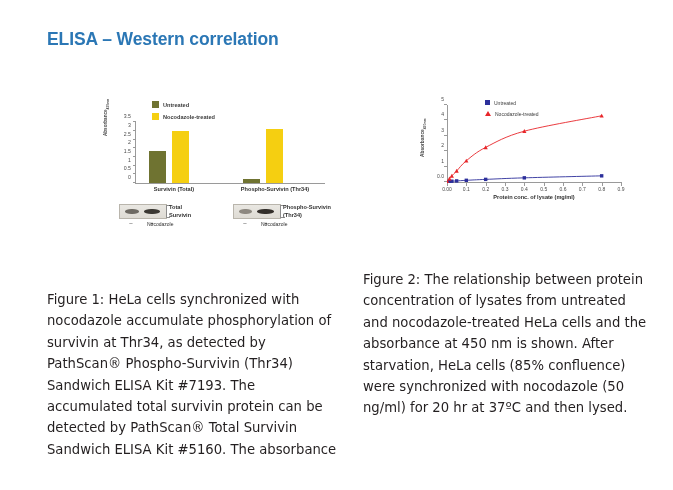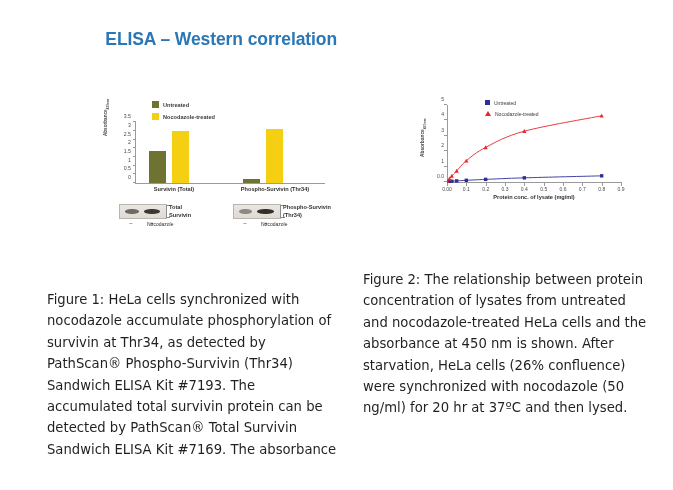--- a/index.html
+++ b/index.html
@@ -13,21 +13,21 @@
   
   .col{position:absolute;top:0;width:300px;height:490px;}
   .col-left{left:47px;}
   .col-right{left:363px;}
 
   
   .heading{
     position:absolute;top:28px;left:0;width:290px;
     font-family:"Liberation Sans", sans-serif;
     font-size:17.5px;font-weight:bold;color:#2b77b5;
-    line-height:1.28;letter-spacing:-0.1px;text-align:right;
+    line-height:1.28;letter-spacing:-0.1px;
   }
 
   
   .caption{
     position:absolute;left:0;width:290px;
     font-family:"DejaVu Sans", sans-serif;
     font-size:13.2px;color:#231f20;line-height:1.62;
   }
   .cap-left{top:289px;}
   .cap-right{top:269px;}
@@ -212,21 +212,21 @@
             <span>Phospho-Survivin</span><br><span>(Thr34)</span>
           </div>
           <div class="blot-lane" style="left:12px">–</div>
           <div class="blot-lane" style="left:33px">+</div>
           <div class="blot-treat">Nocodazole</div>
         </div>
 
       </div>
     </div>
 
-    <div class="caption cap-left">Figure 1: HeLa cells synchronized with nocodazole accumulate phosphorylation of survivin at Thr34, as detected by PathScan® Phospho-Survivin (Thr34) Sandwich ELISA Kit #7193. The accumulated total survivin protein can be detected by PathScan® Total Survivin Sandwich ELISA Kit #7169. The absorbance</div>
+    <div class="caption cap-left">Figure 1: HeLa cells synchronized with nocodazole accumulate phosphorylation of survivin at Thr34, as detected by PathScan® Phospho-Survivin (Thr34) Sandwich ELISA Kit #7193. The accumulated total survivin protein can be detected by PathScan® Total Survivin Sandwich ELISA Kit #5160. The absorbance</div>
   </div>
 
   <div class="col col-right">
 
 
     <div class="fig2">
 
       <div class="ln-legend">
         <div class="ln-lgrow">
           <span class="ln-mk sq"></span>
@@ -300,16 +300,16 @@
               <polygon points="38.67,40.25 36.57,44.13 40.77,44.13" fill="#e8262a"></polygon>
               <polygon points="77.33,24.08 75.23,27.97 79.43,27.97" fill="#e8262a"></polygon>
               <polygon points="154.67,8.68 152.57,12.57 156.77,12.57" fill="#e8262a"></polygon>
             </g>
         </svg>
       </div>
 
       <div class="ln-xtitle">Protein conc. of lysate (mg/ml)</div>
     </div>
 
-    <div class="caption cap-right">Figure 2: The relationship between protein concentration of lysates from untreated and nocodazole-treated HeLa cells and the absorbance at 450 nm is shown. After starvation, HeLa cells (26% confluence) were synchronized with nocodazole (50 ng/ml) for 20 hr at 37ºC and then lysed.</div>
+    <div class="caption cap-right">Figure 2: The relationship between protein concentration of lysates from untreated and nocodazole-treated HeLa cells and the absorbance at 450 nm is shown. After starvation, HeLa cells (85% confluence) were synchronized with nocodazole (50 ng/ml) for 20 hr at 37ºC and then lysed.</div>
   </div>
 
 </div>
 
 </body></html>

